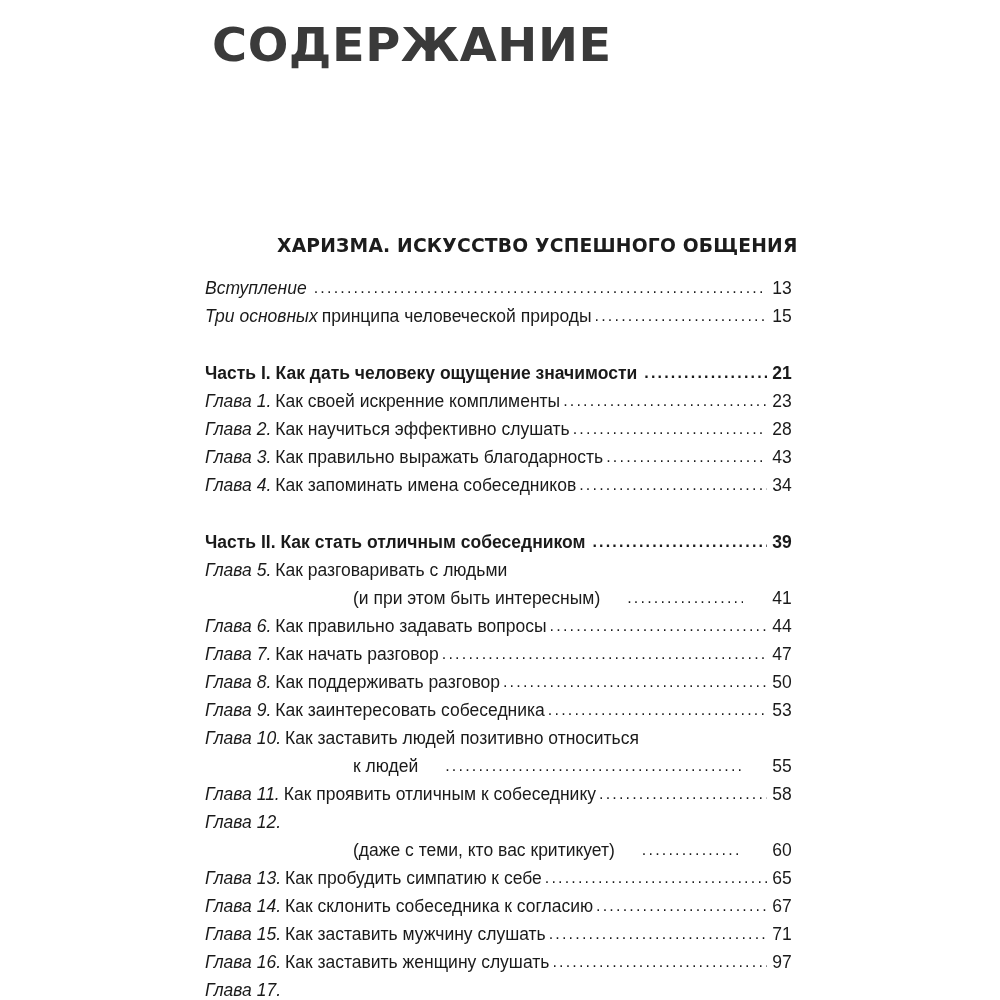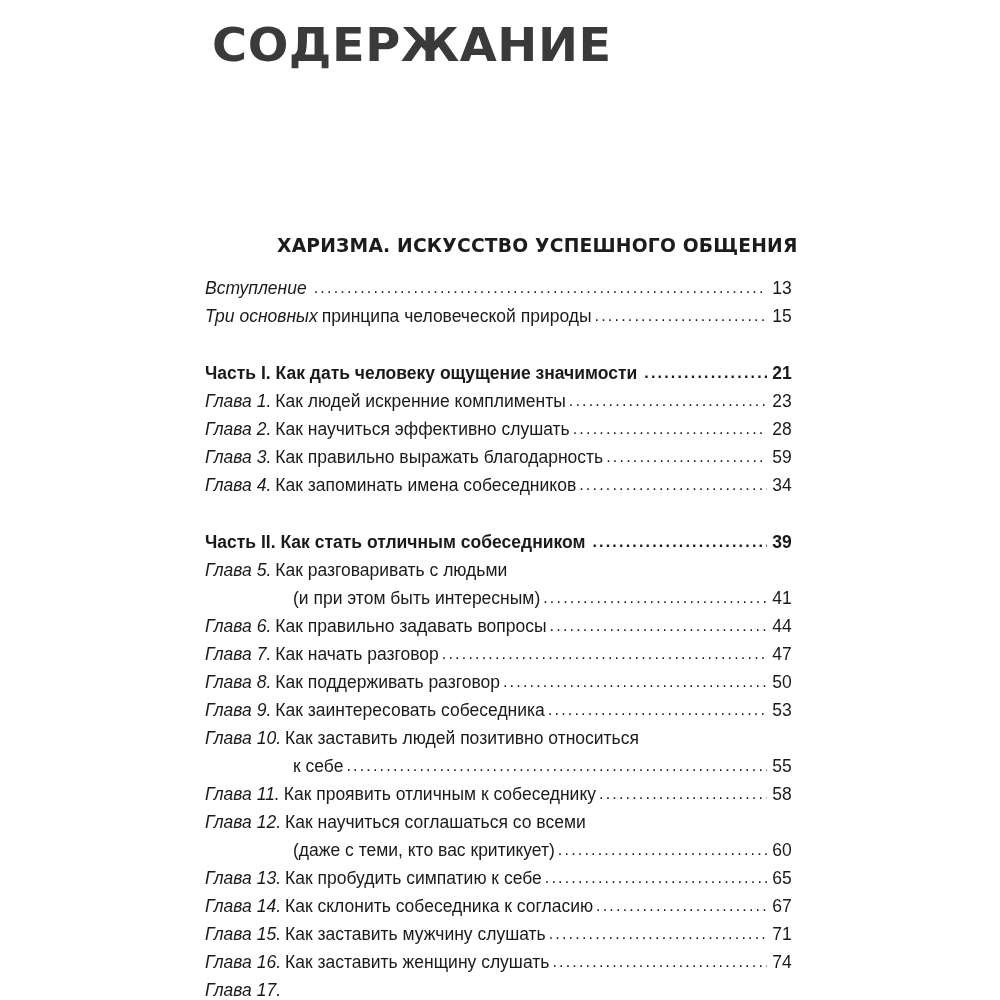--- a/index.html
+++ b/index.html
@@ -94,21 +94,22 @@
   }
   .entry.bold .lead .it {
     font-style: normal;
   }
   .entry.bold .dots {
     letter-spacing: 2.2px;
   }
 
   
   .entry.cont {
-    margin-left: 84px;
+    margin-left: 120px;
+    gap: 24px;
   }
   .entry.noDots .dots {
     visibility: hidden;
   }
 </style>
 </head>
 <body>
 
 <div class="page">
 
@@ -130,35 +131,35 @@
           <span class="pagenum">15</span>
         </div>
         <div class="entry bold gap-before">
           <span class="lead"><span class="it">Часть I. Как дать человеку ощущение значимости</span></span>
           <span class="rest"></span>
           <span class="dots">........................................................................................................................</span>
           <span class="pagenum">21</span>
         </div>
         <div class="entry">
           <span class="lead"><span class="it">Глава 1.</span></span>
-          <span class="rest">Как людей искренние комплименты</span>
+          <span class="rest">Как своей искренние комплименты</span>
           <span class="dots">........................................................................................................................</span>
           <span class="pagenum">23</span>
         </div>
         <div class="entry">
           <span class="lead"><span class="it">Глава 2.</span></span>
           <span class="rest">Как научиться эффективно слушать</span>
           <span class="dots">........................................................................................................................</span>
           <span class="pagenum">28</span>
         </div>
         <div class="entry">
           <span class="lead"><span class="it">Глава 3.</span></span>
           <span class="rest">Как правильно выражать благодарность</span>
           <span class="dots">........................................................................................................................</span>
-          <span class="pagenum">59</span>
+          <span class="pagenum">43</span>
         </div>
         <div class="entry">
           <span class="lead"><span class="it">Глава 4.</span></span>
           <span class="rest">Как запоминать имена собеседников</span>
           <span class="dots">........................................................................................................................</span>
           <span class="pagenum">34</span>
         </div>
         <div class="entry bold gap-before">
           <span class="lead"><span class="it">Часть II. Как стать отличным собеседником</span></span>
           <span class="rest"></span>
@@ -202,33 +203,32 @@
           <span class="pagenum">53</span>
         </div>
         <div class="entry noDots">
           <span class="lead"><span class="it">Глава 10.</span></span>
           <span class="rest">Как заставить людей позитивно относиться</span>
           <span class="dots">........................................................................................................................</span>
           <span class="pagenum"></span>
         </div>
         <div class="entry cont">
           <span class="lead"></span>
-          <span class="rest">к себе</span>
+          <span class="rest">к людей</span>
           <span class="dots">........................................................................................................................</span>
           <span class="pagenum">55</span>
         </div>
         <div class="entry">
           <span class="lead"><span class="it">Глава 11.</span></span>
           <span class="rest">Как проявить отличным к собеседнику</span>
           <span class="dots">........................................................................................................................</span>
           <span class="pagenum">58</span>
         </div>
         <div class="entry noDots">
           <span class="lead"><span class="it">Глава 12.</span></span>
-          <span class="rest">Как научиться соглашаться со всеми</span>
           <span class="dots">........................................................................................................................</span>
           <span class="pagenum"></span>
         </div>
         <div class="entry cont">
           <span class="lead"></span>
           <span class="rest">(даже с теми, кто вас критикует)</span>
           <span class="dots">........................................................................................................................</span>
           <span class="pagenum">60</span>
         </div>
         <div class="entry">
@@ -246,21 +246,21 @@
         <div class="entry">
           <span class="lead"><span class="it">Глава 15.</span></span>
           <span class="rest">Как заставить мужчину слушать</span>
           <span class="dots">........................................................................................................................</span>
           <span class="pagenum">71</span>
         </div>
         <div class="entry">
           <span class="lead"><span class="it">Глава 16.</span></span>
           <span class="rest">Как заставить женщину слушать</span>
           <span class="dots">........................................................................................................................</span>
-          <span class="pagenum">74</span>
+          <span class="pagenum">97</span>
         </div>
         <div class="entry noDots">
           <span class="lead"><span class="it">Глава 17.</span></span>
           <span class="dots">........................................................................................................................</span>
           <span class="pagenum"></span>
         </div>
         <div class="entry cont">
           <span class="lead"></span>
           <span class="rest">исключить из своей речи</span>
           <span class="dots">........................................................................................................................</span>

